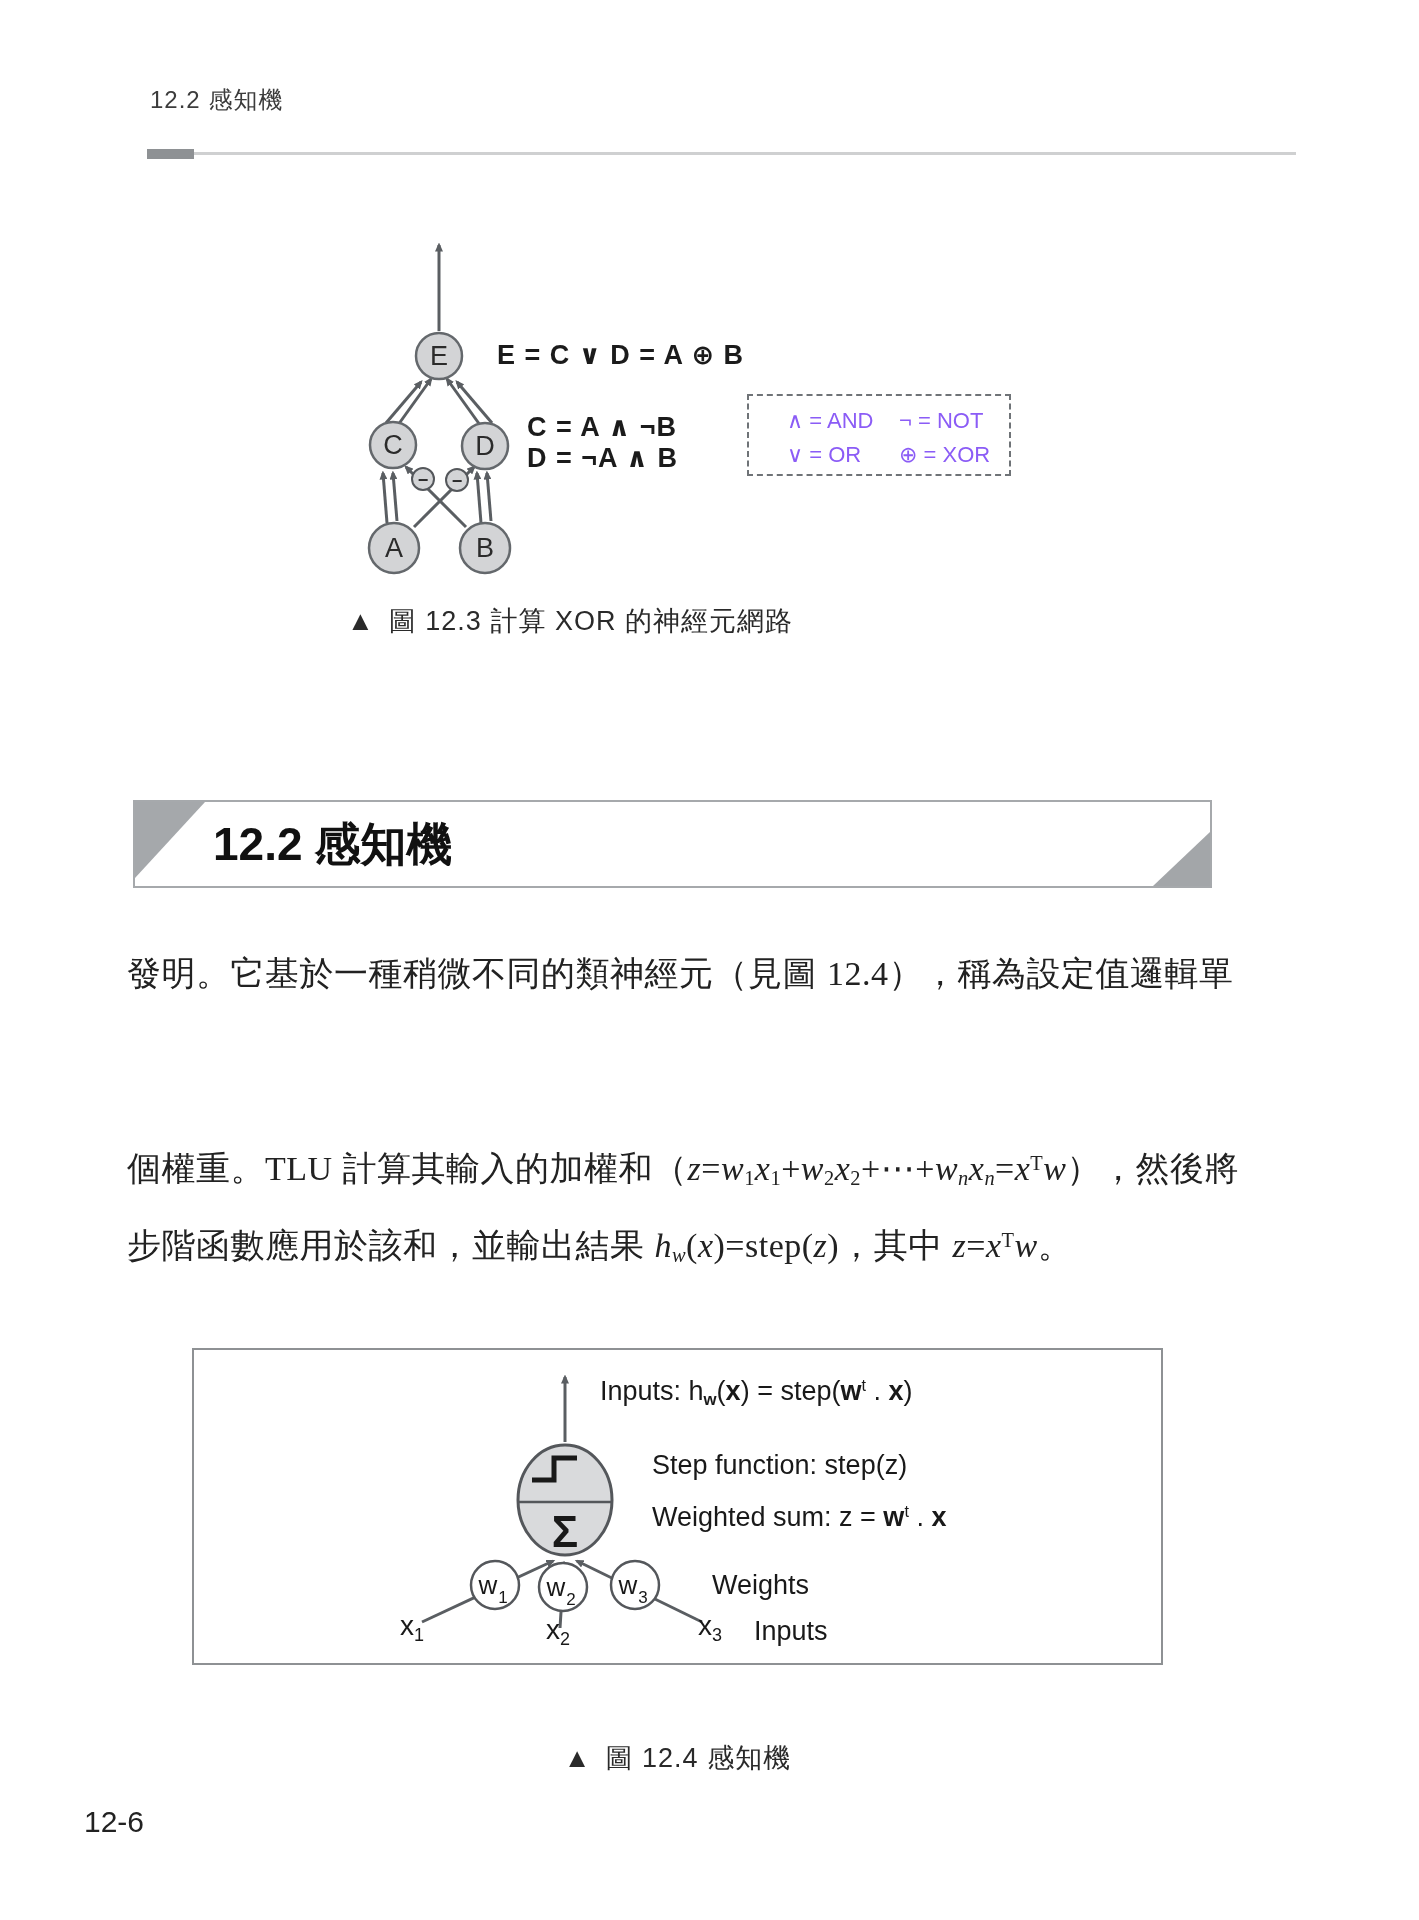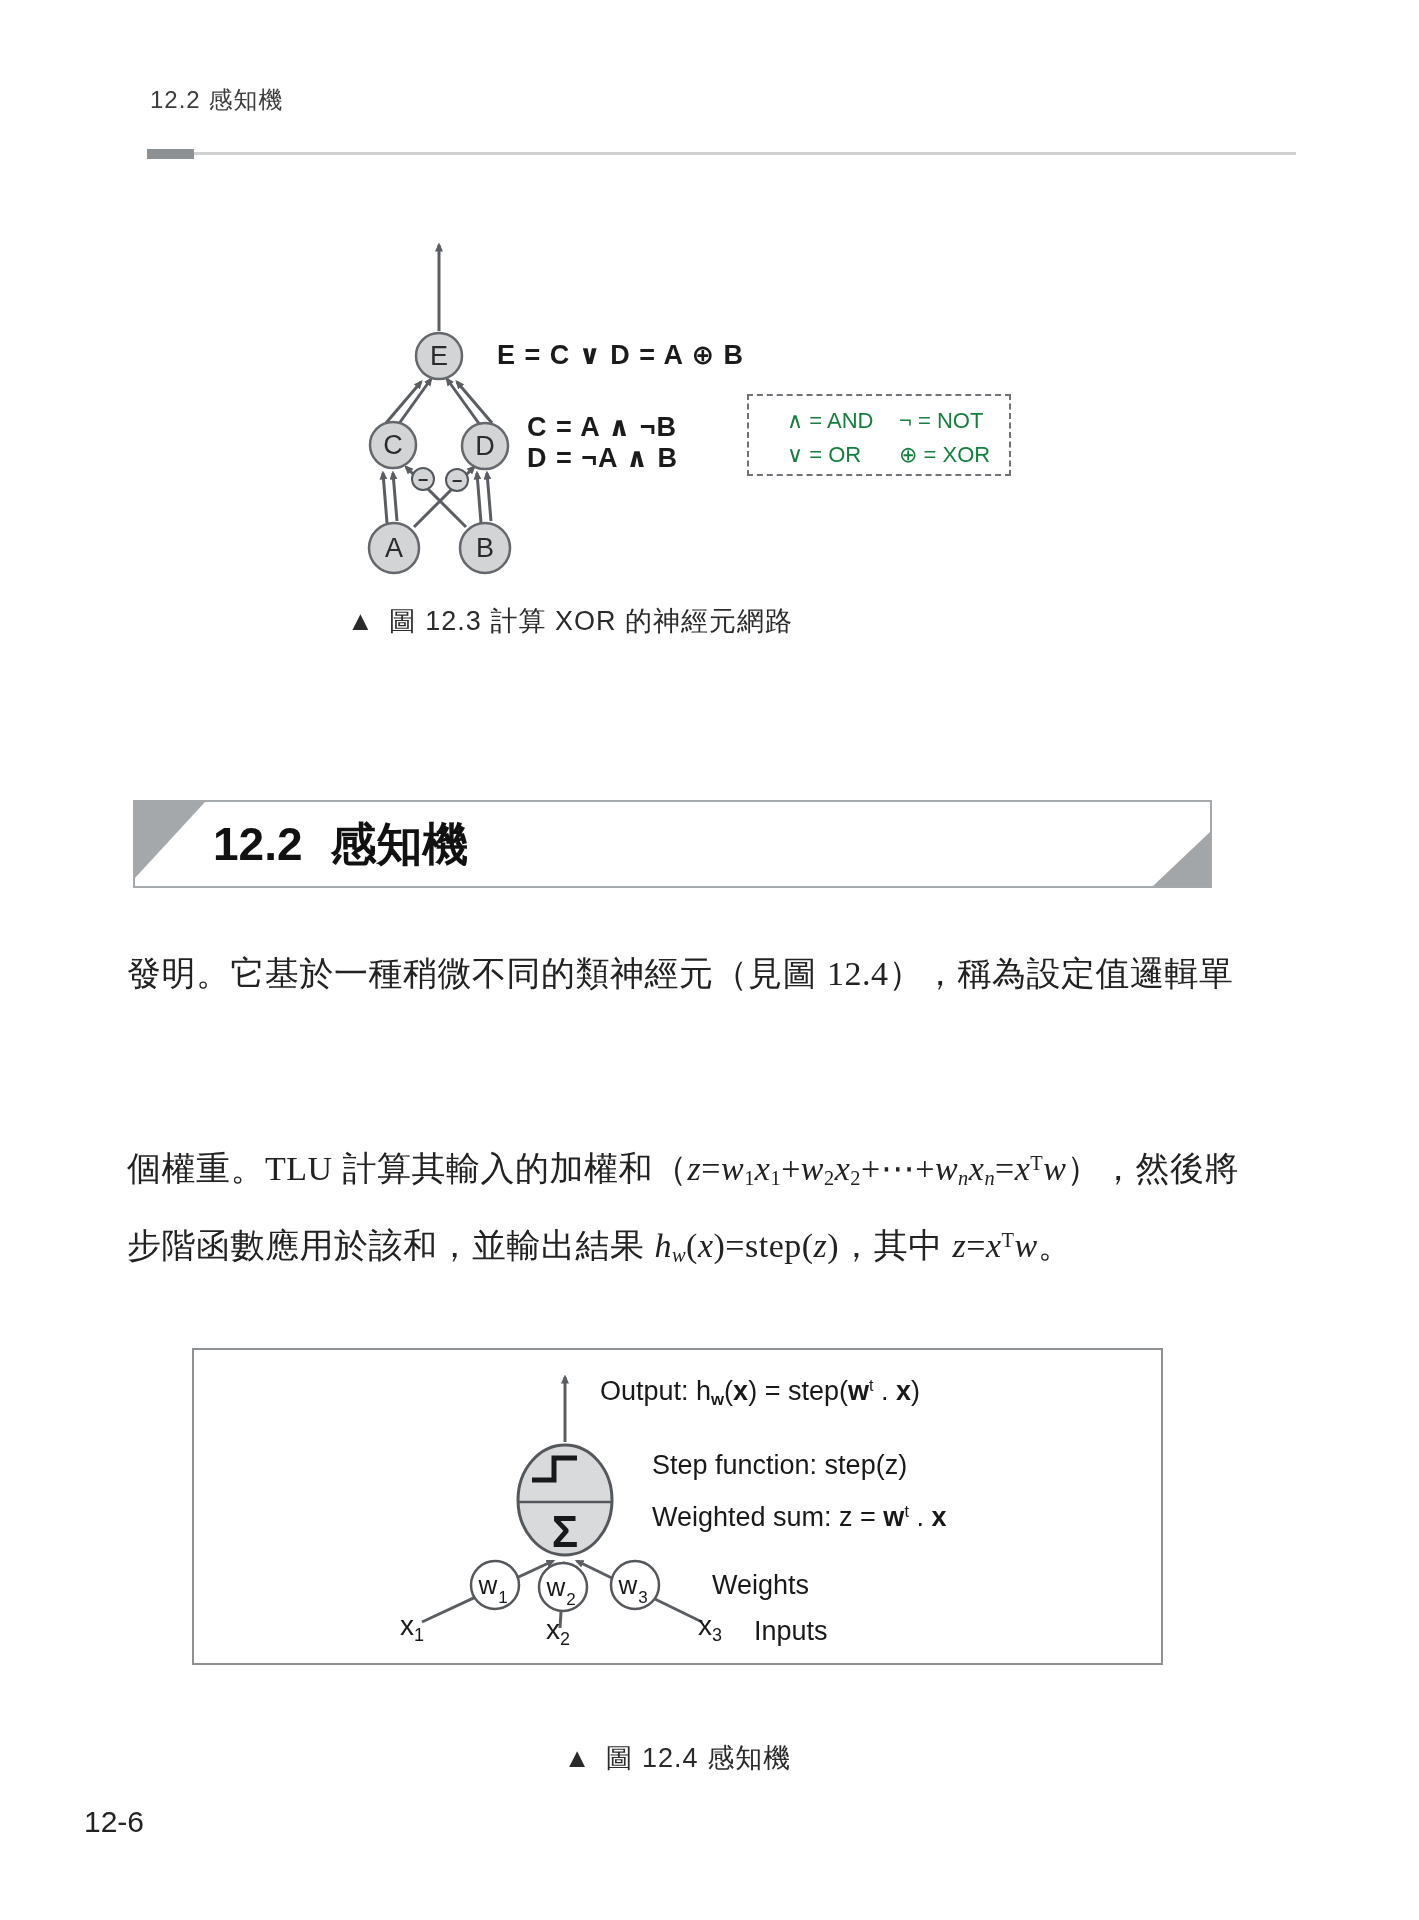--- a/index.html
+++ b/index.html
@@ -11,31 +11,31 @@
   .abs{position:absolute;}
   
   .running-head{left:150px;top:84px;font-size:24px;color:#3c3c3c;letter-spacing:1px;}
   .head-rule-light{left:147px;top:152px;width:1149px;height:3px;background:#cfd0d1;}
   .head-rule-dark{left:147px;top:149px;width:47px;height:10px;background:#8e9194;}
   
   .fig-xor-svg{left:260px;top:225px;}
   .eq-top{left:497px;top:339px;font-size:27px;font-weight:bold;letter-spacing:1px;color:#1b1b1b;white-space:nowrap;}
   .eq-cd{left:527px;top:412px;font-size:27px;font-weight:bold;letter-spacing:1px;color:#1b1b1b;line-height:31px;white-space:nowrap;}
   .legend-box{left:747px;top:394px;width:264px;height:82px;border:2px dashed #6f7377;box-sizing:border-box;
-    display:grid;grid-template-columns:112px auto;padding:10px 0 0 38px;font-size:22px;color:#15803d;line-height:30px;}
+    display:grid;grid-template-columns:112px auto;padding:10px 0 0 38px;font-size:22px;color:#8b5cf6;line-height:30px;}
   .caption{font-size:27px;color:#2a2a2a;text-align:center;letter-spacing:1px;white-space:nowrap;}
   .caption-xor{left:180px;top:603px;width:780px;}
   .caption-perc{left:192px;top:1740px;width:971px;}
   .caption .tri{margin-right:14px;}
   
   .banner{left:133px;top:800px;width:1079px;height:88px;background:#fff;border:2px solid #a6a9ac;box-sizing:border-box;}
   .tri-tl{left:0;top:0;width:0;height:0;border-top:76px solid #a5a8ab;border-right:70px solid transparent;}
   .tri-br{right:0;bottom:0;width:0;height:0;border-bottom:54px solid #a3a6a9;border-left:57px solid transparent;}
   .banner-text{left:78px;top:0;height:84px;line-height:84px;font-size:46px;font-weight:bold;color:#111;white-space:nowrap;}
-  .banner-text .num{margin-right:28px;}
+  .banner-text .num{margin-right:12px;}
   
   .para{left:127px;width:1175px;font-size:34px;color:#222;}
   .para-1{top:942px;}
   .para-2{top:1132px;}
   .pline{line-height:62px;white-space:nowrap;letter-spacing:0.5px;}
   .sg-r{font-family:"Liberation Serif","DejaVu Serif",serif;}
   .sg-i{font-family:"Liberation Serif","DejaVu Serif",serif;font-style:italic;}
   .sg-rsub{font-family:"Liberation Serif",serif;font-size:0.6em;vertical-align:-0.22em;}
   .sg-isub{font-family:"Liberation Serif",serif;font-style:italic;font-size:0.6em;vertical-align:-0.22em;}
   .sg-rsup{font-family:"Liberation Serif",serif;font-size:0.6em;vertical-align:0.5em;}
@@ -157,21 +157,21 @@
       <circle cx="369" cy="237" r="24" fill="#ffffff" stroke="#54575b" stroke-width="2.5"></circle>
       <circle cx="441" cy="235" r="24" fill="#ffffff" stroke="#54575b" stroke-width="2.5"></circle>
       <text x="294" y="244" font-size="26" text-anchor="middle" fill="#191919">w</text>
       <text x="309" y="253" font-size="17" text-anchor="middle" fill="#191919">1</text>
       <text x="362" y="246" font-size="26" text-anchor="middle" fill="#191919">w</text>
       <text x="377" y="255" font-size="17" text-anchor="middle" fill="#191919">2</text>
       <text x="434" y="244" font-size="26" text-anchor="middle" fill="#191919">w</text>
       <text x="449" y="253" font-size="17" text-anchor="middle" fill="#191919">3</text>
     </g>
   </svg>
-  <div class="perc-label lbl-output"><span>Output:  h</span><span class="sg-bsub">w</span><span>(</span><span class="sg-b">x</span><span>) = step(</span><span class="sg-b">w</span><span class="sg-sup">t</span><span> . </span><span class="sg-b">x</span><span>)</span></div>
+  <div class="perc-label lbl-output"><span>Inputs:  h</span><span class="sg-bsub">w</span><span>(</span><span class="sg-b">x</span><span>) = step(</span><span class="sg-b">w</span><span class="sg-sup">t</span><span> . </span><span class="sg-b">x</span><span>)</span></div>
   <div class="perc-label lbl-step">Step function: step(z)</div>
   <div class="perc-label lbl-weighted"><span>Weighted sum: z = </span><span class="sg-b">w</span><span class="sg-sup">t</span><span> . </span><span class="sg-b">x</span></div>
   <div class="perc-label lbl-weights">Weights</div>
   <div class="perc-label lbl-inputs">Inputs</div>
   <div class="xlabel xl-1"><span>x</span><span class="xsub">1</span></div>
   <div class="xlabel xl-2"><span>x</span><span class="xsub">2</span></div>
   <div class="xlabel xl-3"><span>x</span><span class="xsub">3</span></div>
 </div>
 
 <div class="abs caption caption-perc">

